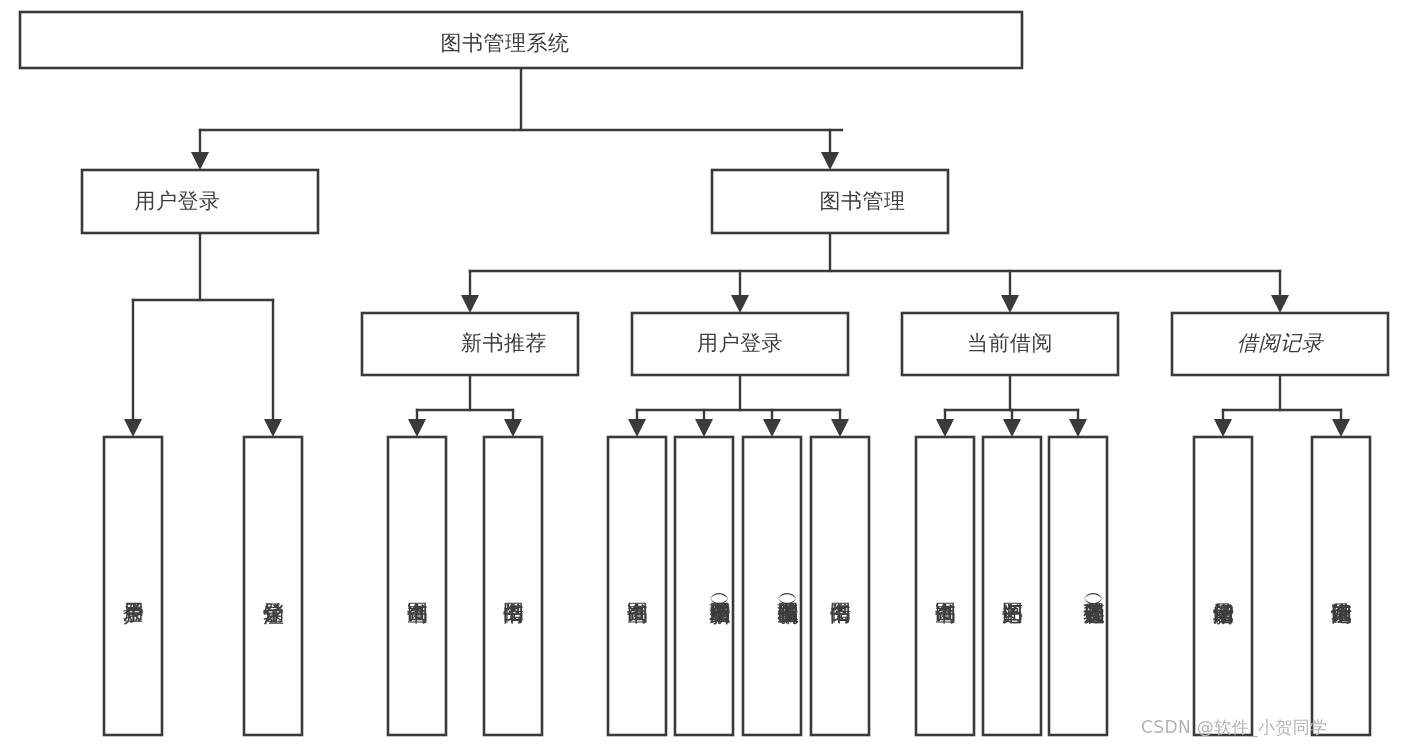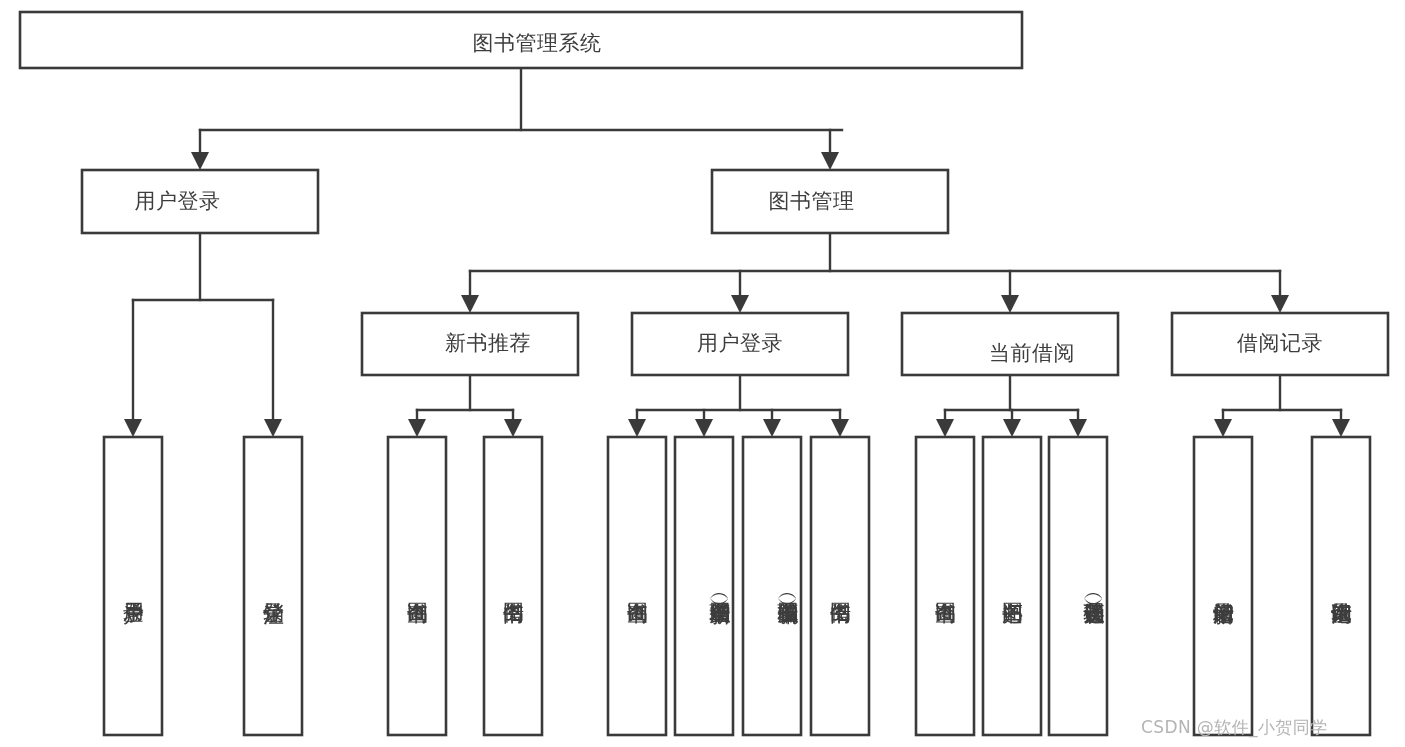--- a/index.html
+++ b/index.html
@@ -177,29 +177,29 @@
     <rect class="node-box" x="675" y="437" width="58" height="298"></rect>
     <rect class="node-box" x="743" y="437" width="58" height="298"></rect>
     <rect class="node-box" x="811" y="437" width="58" height="298"></rect>
     <rect class="node-box" x="916" y="437" width="58" height="298"></rect>
     <rect class="node-box" x="983" y="437" width="58" height="298"></rect>
     <rect class="node-box" x="1049" y="437" width="58" height="298"></rect>
     <rect class="node-box" x="1194" y="437" width="58" height="298"></rect>
     <rect class="node-box" x="1312" y="437" width="58" height="298"></rect>
   </svg>
 
-  <div class="node-label-h" style="left:36px; top:12px; width:1002px; height:64px;">图书管理系统</div>
+  <div class="node-label-h" style="left:4px; top:12px; width:1002px; height:64px;">图书管理系统</div>
 
   <div class="node-label-h" style="left:82px; top:170px; width:191px; height:63px;">用户登录</div>
-  <div class="node-label-h" style="left:676px; top:170px; width:271px; height:63px;border-radius:21px;">图书管理</div>
-
-  <div class="node-label-h" style="left:362px; top:313px; width:252px; height:62px;">新书推荐</div>
+  <div class="node-label-h" style="left:727px; top:170px; width:271px; height:63px;border-radius:21px;">图书管理</div>
+
+  <div class="node-label-h" style="left:362px; top:313px; width:252px; height:62px;padding-left:16px;">新书推荐</div>
   <div class="node-label-h" style="left:632px; top:313px; width:216px; height:62px;">用户登录</div>
-  <div class="node-label-h" style="left:902px; top:323px; width:216px; height:62px;padding-left:22px;">当前借阅</div>
-  <div class="node-label-h" style="left:1172px; top:313px; width:216px; height:62px;">借阅记录</div>
+  <div class="node-label-h" style="left:902px; top:313px; width:216px; height:62px;">当前借阅</div>
+  <div class="node-label-h" style="left:1172px; top:313px; width:216px; height:62px;font-style:italic;">借阅记录</div>
 
   <div class="node-label-v" style="left:104px; top:437px; width:58px; height:298px;">用户登录</div>
   <div class="node-label-v" style="left:244px; top:437px; width:58px; height:298px;">注销登录</div>
   <div class="node-label-v" style="left:388px; top:437px; width:58px; height:298px;">查询图书</div>
   <div class="node-label-v" style="left:484px; top:437px; width:58px; height:298px;">借阅图书</div>
   <div class="node-label-v" style="left:608px; top:437px; width:58px; height:298px;">查询图书</div>
   <div class="node-label-v" style="left:675px; top:437px; width:58px; height:298px; align-items:flex-start;">新增图书（管理员）</div>
   <div class="node-label-v" style="left:743px; top:437px; width:58px; height:298px; align-items:flex-start;">编辑图书（管理员）</div>
   <div class="node-label-v" style="left:811px; top:437px; width:58px; height:298px;">借阅图书</div>
   <div class="node-label-v" style="left:916px; top:437px; width:58px; height:298px;">查询图书</div>

